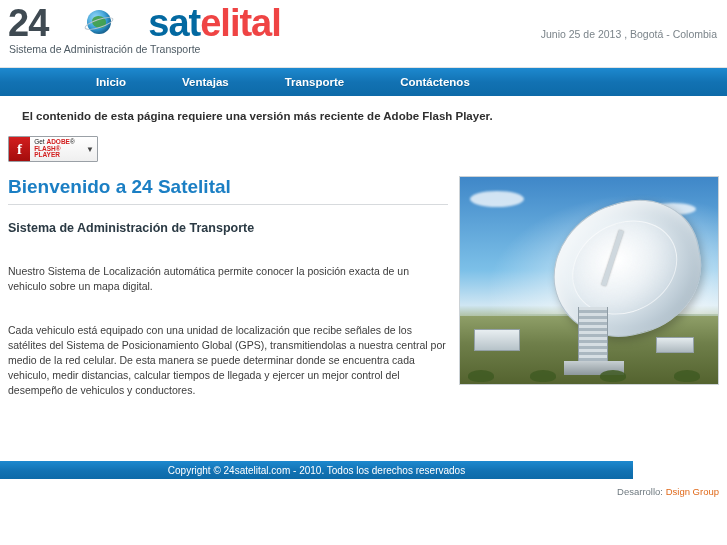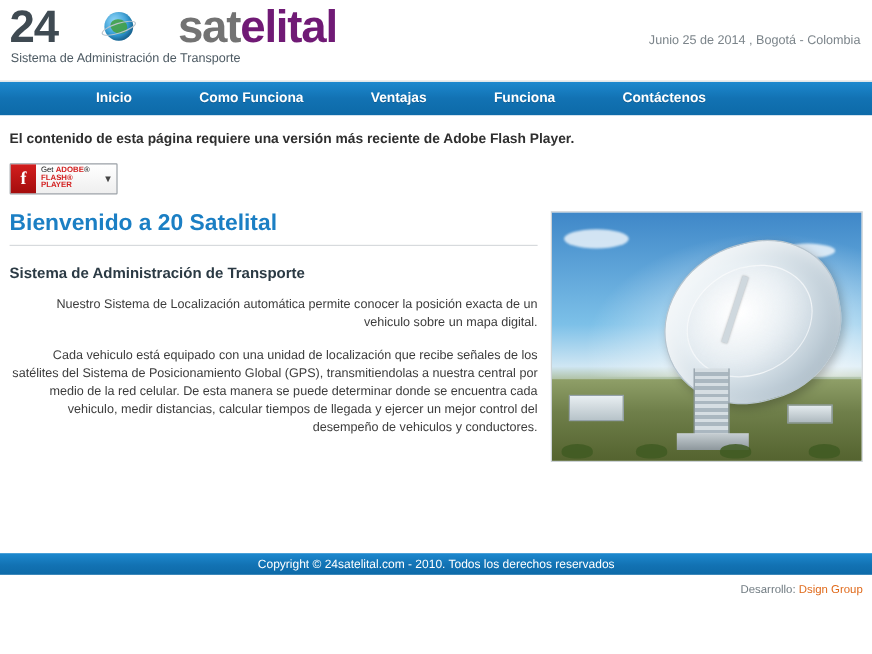--- a/index.html
+++ b/index.html
@@ -51,49 +51,49 @@
     position: absolute; left: 0; top: 11px;
     width: 30px; height: 9px;
     border: 1.5px solid #b9c4cc;
     border-radius: 50%;
     transform: rotate(-18deg);
   }
   .logo-sat {
     font-size: 38px; font-weight: bold; line-height: 38px;
     letter-spacing: -1px;
   }
-  .logo-sat .blue { color: #737373; }
-  .logo-sat .dark { color: #701a75; text-align: center; }
+  .logo-sat .blue { color: #0369a1; }
+  .logo-sat .dark { color: #ef4444; text-align: center; }
   .logo-tag {
     font-size: 10.5px; color: #4d5a63; margin-top: 1px; padding-left: 1px;
   }
   .header-date {
     position: absolute; right: 10px; top: 28px;
     font-size: 10.5px; color: #7b848a;
   }
 
   
   .nav {
     height: 28px;
     background: linear-gradient(to bottom, #1d89cf 0%, #1272b3 50%, #0d6aa8 100%);
     display: flex; align-items: center;
-    padding-left: 52px;
+    padding-left: 68px;
     color: #fff;
   }
   .nav-item {
     font-size: 11.5px; font-weight: bold; color: #ffffff;
     padding: 0 28px; cursor: pointer;
     white-space: nowrap;
     text-shadow: 0 1px 0 rgba(0,0,0,.18);
   }
 
   
   .flash-notice {
     padding: 14px 8px 6px 8px;
-    font-size: 11.5px; font-weight: bold; color: #2f2f2f;
+    font-size: 11.5px; font-weight: bold; color: #2f2f2f; margin-left: 14px;
   }
   .flash-badge {
     margin: 8px 0 0 8px;
     width: 90px; height: 26px;
     border: 1px solid #9aa0a6;
     background: linear-gradient(to bottom,#ffffff 0%, #efefef 100%);
     display: flex; align-items: center;
     border-radius: 1px;
     cursor: pointer;
   }
@@ -126,23 +126,23 @@
     padding-bottom: 6px;
     width: 440px;
     border-bottom: 1px solid #d7dadd;
   }
   .subtitle {
     margin-top: 16px;
     font-size: 12.5px; font-weight: bold; color: #2b3a44;
   }
   .body-col { width: 440px; }
   .para {
-    margin-top: 12px;
+    margin-top: 29px;
     font-size: 10.5px; line-height: 15px; color: #3c3c3c;
-    text-align: right;
+    text-align: left;
   }
   .list {
     margin: 8px 0 0 0;
     padding-left: 26px;
   }
   .list li {
     font-size: 10.5px; color: #3c3c3c; line-height: 18px;
   }
 
   
@@ -213,21 +213,21 @@
   .photo .cloud {
     position: absolute;
     background: rgba(255,255,255,.75);
     border-radius: 50%;
     filter: blur(1px);
   }
 
   
   .footer-bar {
     position: absolute; left: 0; bottom: 66px;
-    width: 727px; height: 18px;
+    width: 633px; height: 18px;
     background: linear-gradient(to bottom, #1d89cf 0%, #1272b3 55%, #0d6aa8 100%);
     color: #ffffff;
     font-size: 10px;
     display: flex; align-items: center; justify-content: center;
   }
   .dev-line {
     position: absolute; right: 8px; bottom: 48px;
     font-size: 9.5px; color: #6f7a80; margin-left: 12px;
   }
   .dev-line a { color: #e06a1b; text-decoration: none; }
@@ -243,28 +243,27 @@
         <span class="logo-24">24</span>
         <span class="logo-globe">
           <span class="ball"></span>
           <span class="land"></span>
           <span class="ring"></span>
         </span>
         <span class="logo-sat"><span class="blue">sat</span><span class="dark">elital</span></span>
       </div>
       <div class="logo-tag">Sistema de Administración de Transporte</div>
     </div>
-    <div class="header-date">Junio 25 de 2014  ,  Bogotá - Colombia</div>
+    <div class="header-date">Junio 25 de 2013  ,  Bogotá - Colombia</div>
   </div>
 
   <div class="nav">
     <div class="nav-item">Inicio</div>
-    <div class="nav-item">Como Funciona</div>
     <div class="nav-item">Ventajas</div>
-    <div class="nav-item">Funciona</div>
+    <div class="nav-item">Transporte</div>
     <div class="nav-item">Contáctenos</div>
   </div>
 
   <div class="flash-notice">El contenido de esta página requiere una versión más reciente de Adobe Flash Player.</div>
   <div class="flash-badge">
     <div class="f-ico">f</div>
     <div class="f-txt">
       <div class="f-l1">Get <b>ADOBE</b>®</div>
       <div class="f-l2">FLASH® PLAYER</div>
     </div>
@@ -286,21 +285,21 @@
       <span class="base"></span>
       <span class="shed"></span>
       <span class="shed2"></span>
       <span class="bush" style="left:8px;"></span>
       <span class="bush" style="left:70px;"></span>
       <span class="bush" style="left:140px;"></span>
       <span class="bush" style="left:214px;"></span>
     </div>
 
     <div class="body-col">
-      <div class="welcome">Bienvenido a 20 Satelital</div>
+      <div class="welcome">Bienvenido a 24 Satelital</div>
       <div class="subtitle">Sistema de Administración de Transporte</div>
       <p class="para">Nuestro Sistema de Localización automática permite conocer la posición exacta de un vehiculo sobre un mapa digital.</p>
       <p class="para">Cada vehiculo está equipado con una unidad de localización que recibe señales de los satélites del Sistema de Posicionamiento Global (GPS), transmitiendolas a nuestra central por medio de la red celular. De esta manera se puede determinar donde se encuentra cada vehiculo, medir distancias, calcular tiempos de llegada y ejercer un mejor control del desempeño de vehiculos y conductores.</p>
     </div>
   </div>
 
   <div class="footer-bar">
     <span>Copyright © 24satelital.com - 2010. Todos los derechos reservados</span>
   </div>
   <div class="dev-line">

